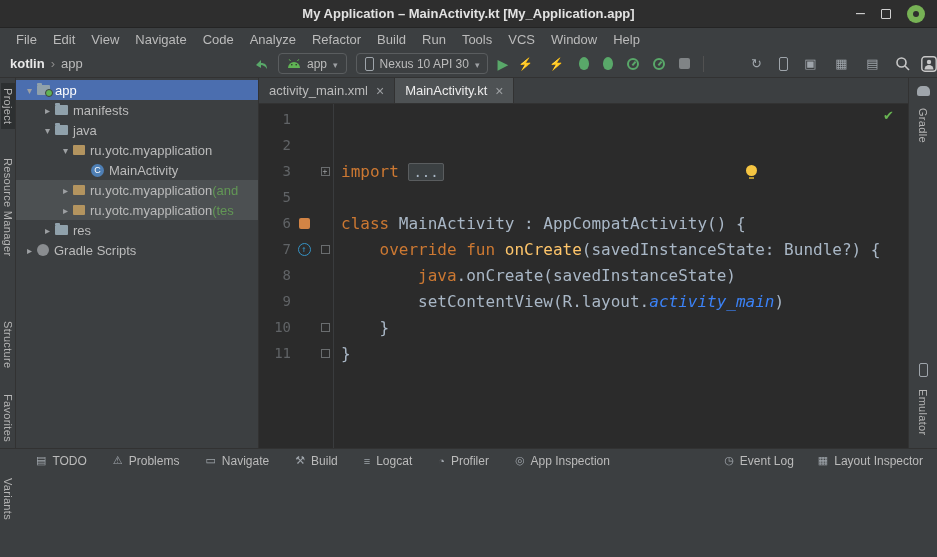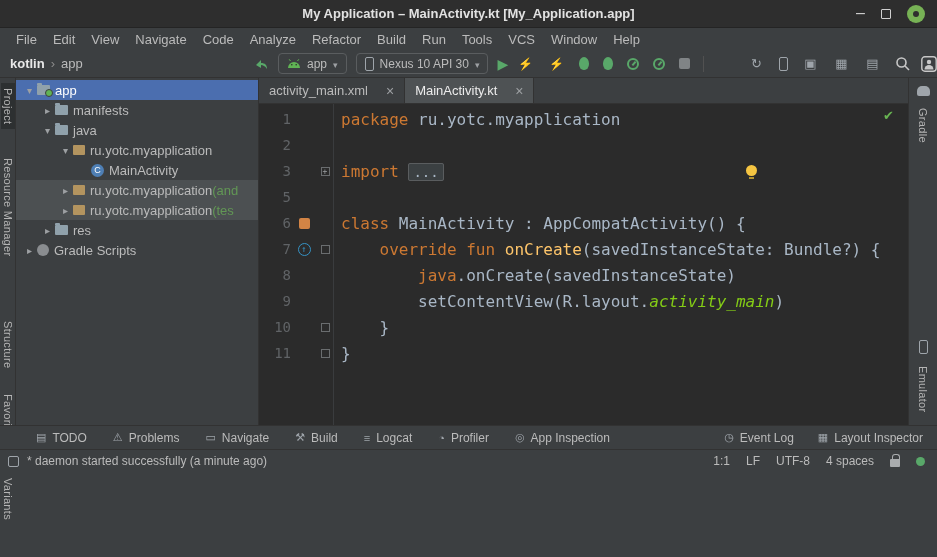--- a/index.html
+++ b/index.html
@@ -71,37 +71,37 @@
   .ti-folder::before,.ti-folder-app::before{content:"";position:absolute;top:-2px;left:0;width:5px;height:2px;background:#90a1ab;border-radius:1px 1px 0 0}
   .ti-folder-app::after{content:"";position:absolute;right:-3px;bottom:-2px;width:6px;height:6px;border-radius:50%;background:#60b454;border:1px solid #3c3f41}
   .ti-package{width:12px;height:10px;background:#b3945f;border-radius:1px}
   .ti-kotlin-class{width:13px;height:13px;border-radius:50%;background:#4e7fb5;color:#fff;font-size:9px;display:flex;align-items:center;justify-content:center}
   .ti-gradle{width:12px;height:12px;border-radius:50%;background:#8a8d90}
   .tree-suffix{color:#629755}
 
   
   .editor-col{flex:1;display:flex;flex-direction:column;min-width:0}
   .tabbar{height:26px;flex:none;background:#3c3f41;border-bottom:1px solid #323232;display:flex}
-  .ed-tab{height:100%;display:flex;align-items:center;gap:18px;padding:0 10px;font-size:13px;color:#bbbbbb;border-right:1px solid #323232}
+  .ed-tab{height:100%;display:flex;align-items:center;gap:8px;padding:0 10px;font-size:13px;color:#bbbbbb;border-right:1px solid #323232}
   .ed-tab.active{background:#4E5254;color:#ececec}
   .tab-close{color:#9da0a3;font-size:14px;line-height:1}
   .editor{flex:1;background:#2b2b2b;position:relative;font-family:"DejaVu Sans Mono",monospace;font-size:16px;padding-top:2px;overflow:hidden}
   .editor::before{content:"";position:absolute;left:74px;top:0;bottom:0;width:1px;background:#3a3c3e}
   .code-line{height:26px;display:flex;align-items:center;position:relative}
   .gut-num{width:32px;flex:none;text-align:right;color:#606366;font-size:14px}
   .gut-icon{width:26px;flex:none;display:flex;align-items:center;justify-content:center}
   .gut-fold{width:16px;flex:none;display:flex;align-items:center;justify-content:center}
   .fold-box{width:9px;height:9px;border:1px solid #6a6d6f;background:#2b2b2b;color:#9da0a3;font-size:8px;line-height:7px;text-align:center}
   .gi-class{width:11px;height:11px;background:#d28445;border-radius:2px}
   .gi-override{width:13px;height:13px;border:1.5px solid #3592c4;border-radius:50%;color:#3592c4;font-size:9px;display:flex;align-items:center;justify-content:center;line-height:1}
   .code-text{white-space:pre;margin-left:8px;color:#a9b7c6}
   .c-kw{color:#cc7832}
   .c-fn{color:#ffc66b}
   .c-plain{color:#a9b7c6}
-  .c-field{color:#84cc16;font-style:italic}
+  .c-field{color:#3b82f6;font-style:italic}
   .c-fold{background:#3b4042;border:1px solid #5a5d5f;border-radius:2px;padding:0 4px;font-size:14px;color:#a9b7c6}
   .bulb{position:absolute;left:487px;top:7px;width:11px;height:11px;border-radius:50%;background:#f5c542}
   .bulb::after{content:"";position:absolute;left:3px;bottom:-3px;width:5px;height:2px;background:#b5952f}
   .check-icon{position:absolute;top:4px;right:14px;color:#68b552;font-size:13px;font-family:"Liberation Sans",sans-serif}
   .check-icon::before{content:"✔"}
 
   
   .right-stripe{width:29px;flex:none;background:#3c3f41;border-left:1px solid #323232;display:flex;flex-direction:column;align-items:center;justify-content:space-between;padding:8px 0}
   .rs-group{display:flex;flex-direction:column;align-items:center;gap:7px}
   .gradle-ic{width:13px;height:10px;background:#9fa5ab;border-radius:5px 5px 2px 2px}
@@ -286,21 +286,20 @@
             <span>MainActivity.kt</span>
             <span class="tab-close">×</span>
           </div>
         </div>
       <div class="editor">
         <div>
             <div class="code-line">
               <span class="gut-num">1</span>
               <span class="gut-icon"></span>
               <span class="gut-fold"></span>
-              <span class="code-text"><span class="c-kw">package </span><span class="c-plain">ru.yotc.myapplication</span></span>
             </div>
             <div class="code-line">
               <span class="gut-num">2</span>
               <span class="gut-icon"></span>
               <span class="gut-fold"></span>
               <span class="code-text"></span>
             </div>
             <div class="code-line">
               <span class="gut-num">3</span>
               <span class="gut-icon"></span>
@@ -415,26 +414,14 @@
           <span class="bb-icon">◷</span>
           <span>Event Log</span>
         </span>
         <span class="bb-item">
           <span class="bb-icon">▦</span>
           <span>Layout Inspector</span>
         </span>
       </span>
   </div>
 
-  <div class="statusbar">
-    <span class="sb-switcher"></span>
-    <span class="sb-msg">* daemon started successfully (a minute ago)</span>
-    <span class="sb-right">
-      <span>1:1</span>
-      <span>LF</span>
-      <span>UTF-8</span>
-      <span>4 spaces</span>
-      <span class="lock-icon"></span>
-      <span class="green-dot"></span>
-    </span>
-  </div>
 
 </div>
 
 </body></html>

